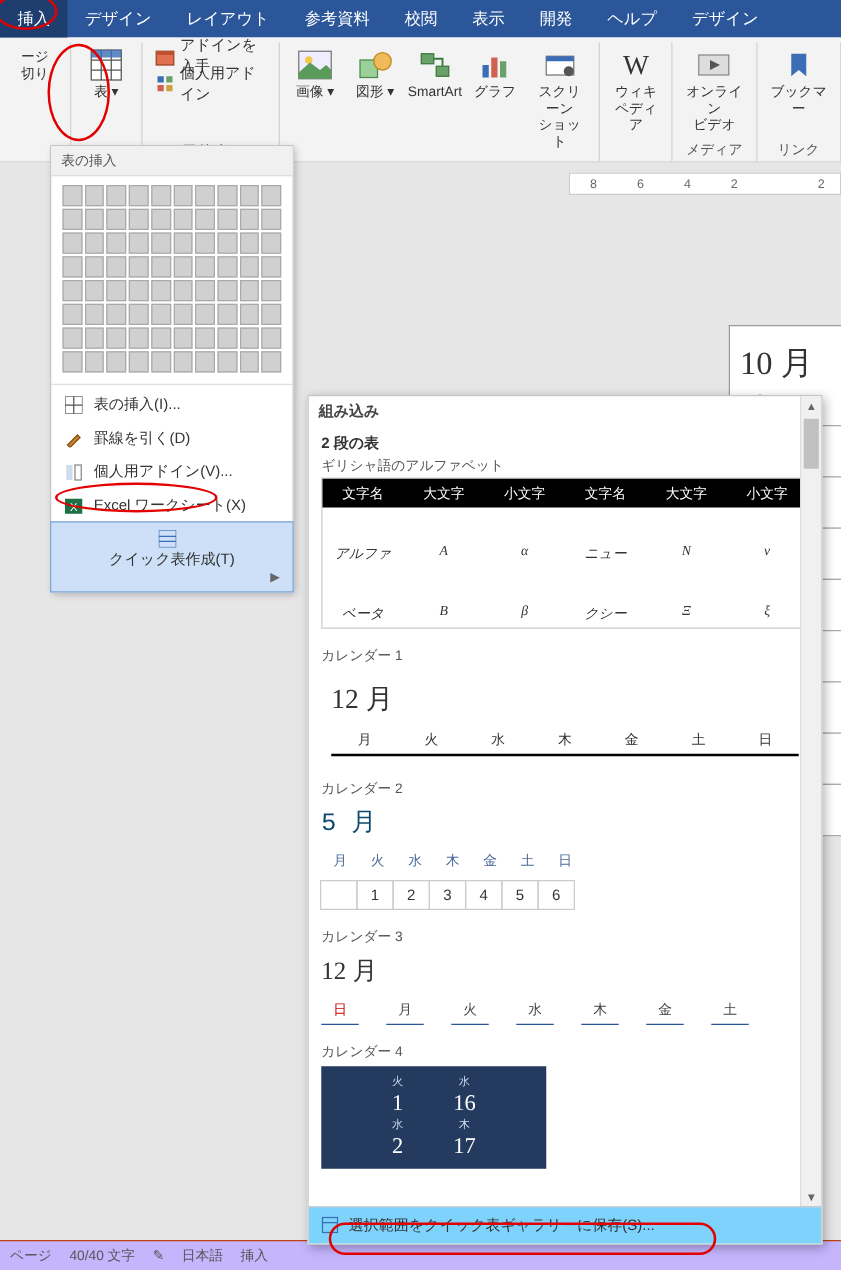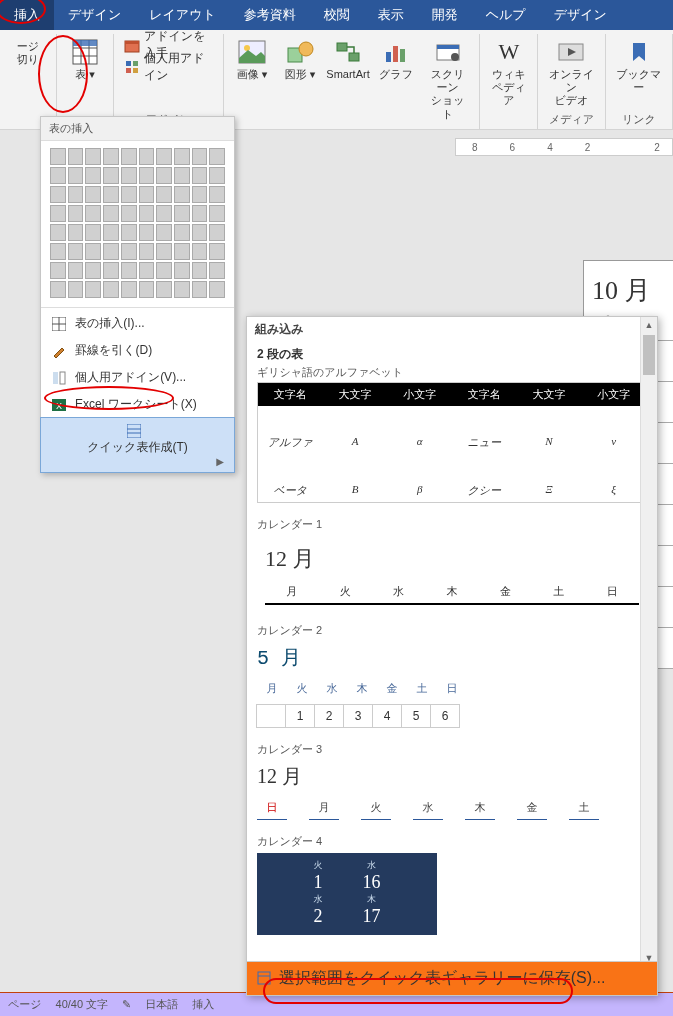--- a/index.html
+++ b/index.html
@@ -59,21 +59,21 @@
 .cal3 .days { display:flex; gap:22px; }
 .cal3 .days .d { font-size:11px; color:#444; text-align:center; width:30px; border-bottom:1px solid #2b579a; padding-bottom:4px; }
 .cal3 .days .d:first-child { color:#c00; }
 
 .cal4 { background:#243a5e; width:180px; margin:4px 0 0 0; padding:6px 20px 8px; }
 .cal4 .r { display:flex; gap:40px; justify-content:center; }
 .cal4 .c { text-align:center; color:#fff; }
 .cal4 .c .d { font-size:9px; color:#cde; }
 .cal4 .c .n { font-size:18px; font-family:serif; }
 
-.flyout .footer { position:absolute; bottom:0; left:0; right:0; padding:6px 10px; font-size:16px; background:#f97316; border-top:1px solid #ccc; display:flex; align-items:center; cursor:pointer; }
+.flyout .footer { position:absolute; bottom:0; left:0; right:0; padding:6px 10px; font-size:12px; background:#7dd3fc; border-top:1px solid #ccc; display:flex; align-items:center; cursor:pointer; }
 .flyout .footer .ico { width:16px; height:16px; margin-right:6px; }
 .scrollbar { position:absolute; right:0; top:0; bottom:28px; width:17px; background:#f0f0f0; border-left:1px solid #ddd; }
 .scrollbar .thumb { position:absolute; top:18px; left:2px; right:2px; height:40px; background:#c0c0c0; }
 .scrollbar .arr { position:absolute; left:0; right:0; height:17px; text-align:center; font-size:9px; color:#666; line-height:17px; }
 .scrollbar .arr.up { top:0; } .scrollbar .arr.dn { bottom:0; }
 
 
 .ruler { position:absolute; top:138px; left:455px; right:0; height:18px; background:#fff; border:1px solid #ccc; font-size:10px; color:#666; display:flex; align-items:center; }
 .ruler span { margin:0 16px; }
 .docpeek { position:absolute; top:260px; right:0; width:90px; background:#fff; border-left:1px solid #999; border-top:1px solid #999; padding:12px 8px; font-size:26px; font-family:serif; }

